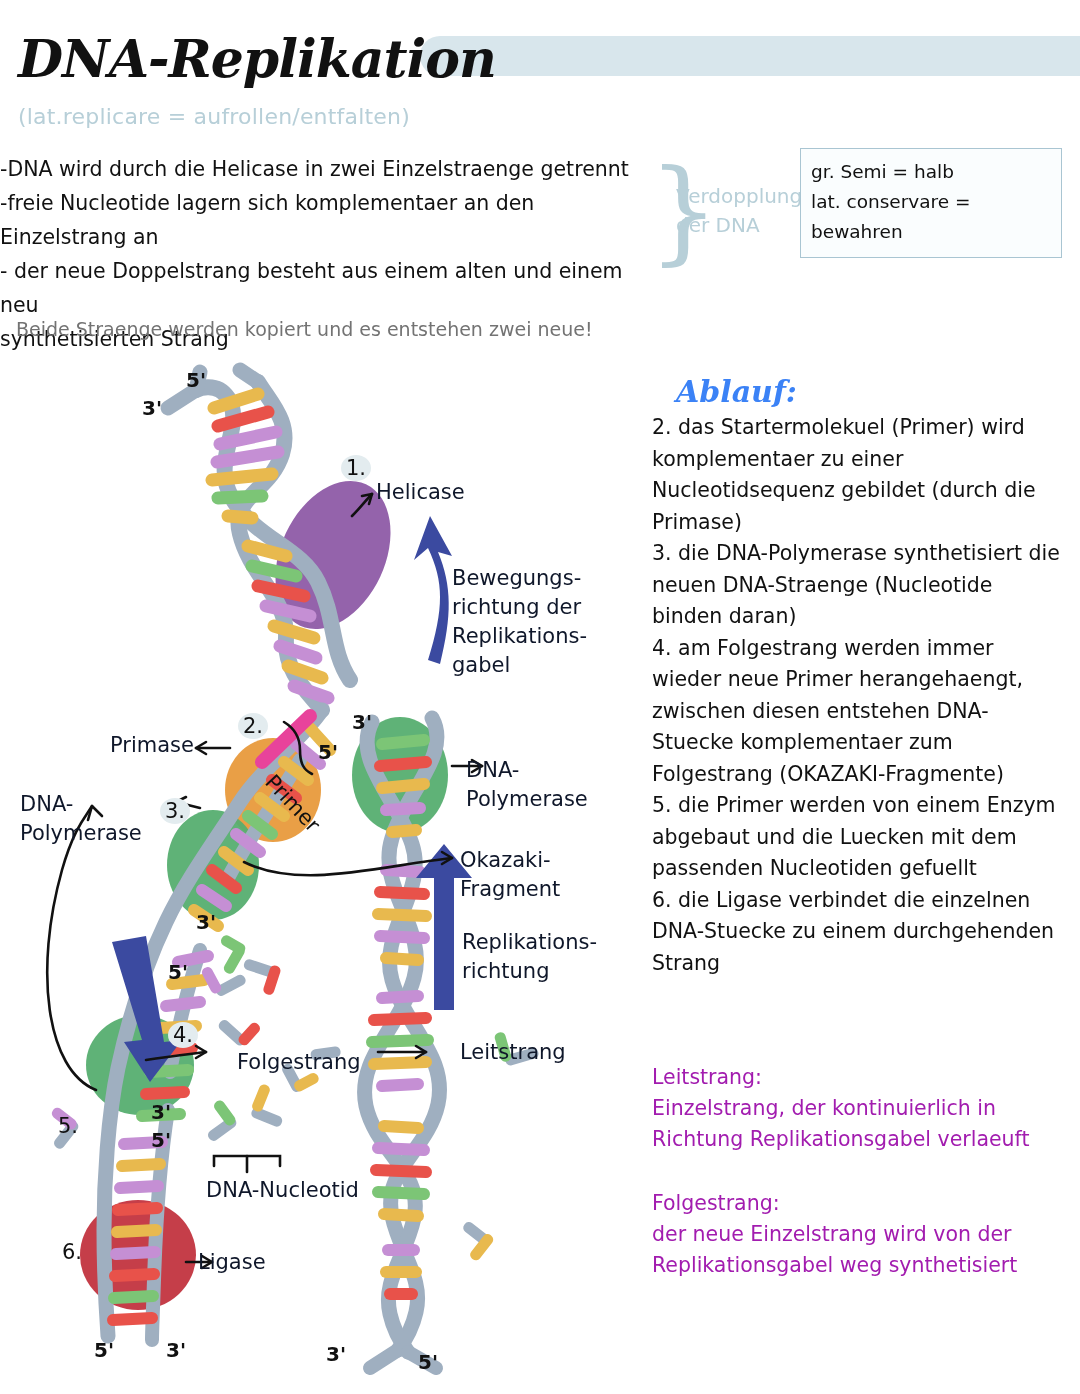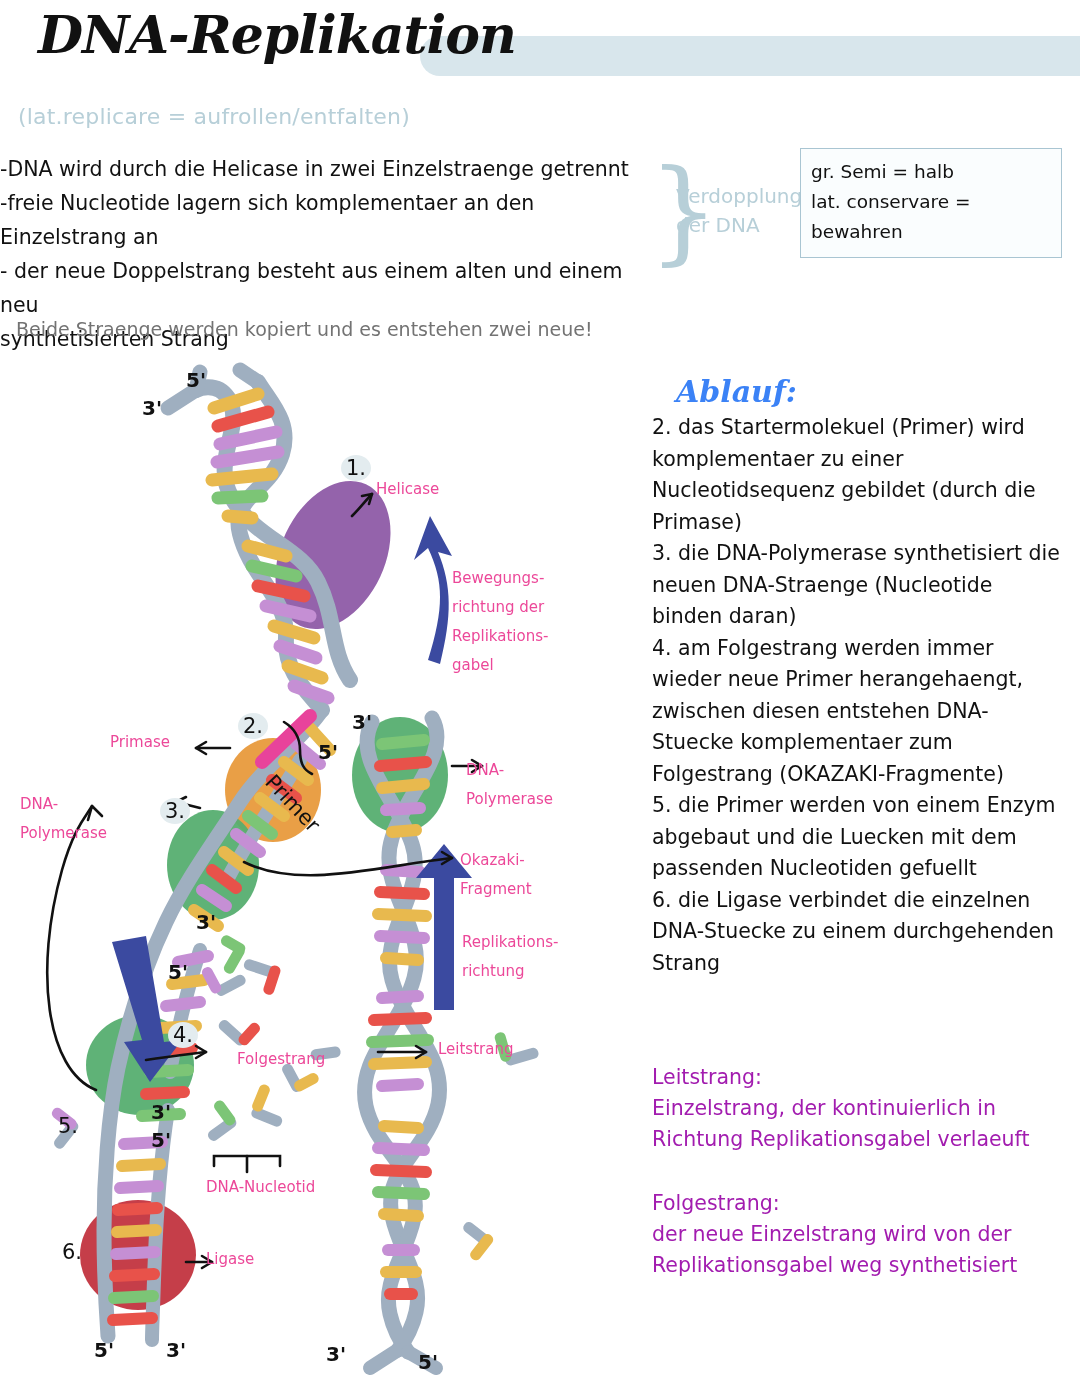--- a/index.html
+++ b/index.html
@@ -9,26 +9,25 @@
     color:#111;
   }
   .abs{position:absolute;}
 
   
   #header-bar{
     left:420px;top:36px;width:660px;height:40px;
     background:#d8e6ec;border-radius:20px 0 0 20px;
   }
   #page-title{
-    left:18px;top:4px;width:420px;
+    left:18px;top:28px;width:420px;
     font-family:"DejaVu Serif","Liberation Serif",serif;
     font-style:italic;font-weight:700;
     font-size:52px;letter-spacing:-1px;color:#111;
     white-space:nowrap;
-    margin-left:20px;
   }
   #subtitle{
     left:18px;top:104px;font-size:22px;color:#b7cfd8;
     letter-spacing:.2px;
   }
 
   
   #intro-list{
     left:0;top:152px;width:640px;
     font-size:20.5px;line-height:34px;color:#111;
@@ -75,21 +74,21 @@
     left:652px;width:420px;font-size:20.5px;line-height:31px;color:#a21caf;
   }
   #leitstrang-def{top:1062px;}
   #folgestrang-def{top:1188px;}
 
   
   #diagram{left:0px;top:350px;width:640px;height:1044px;}
   #diagram svg{display:block;}
 
   .lbl{
-    position:absolute;font-size:15px;color:#ec4899;white-space:nowrap;
+    position:absolute;font-size:21px;color:#0f172a;white-space:nowrap;
     font-family:"DejaVu Sans","Liberation Sans",sans-serif;
   }
   .lbl.two{line-height:29px;white-space:pre;}
   .prime{
     position:absolute;font-weight:700;font-size:20px;color:#111;
   }
   .stepnum{
     position:absolute;font-size:21px;color:#111;
   }
   .stepnum.shade{
@@ -402,29 +401,29 @@
 <span class="lbl two" style="left:460px;top:496px;">Okazaki-
 Fragment</span>
 <span class="lbl two" style="left:462px;top:578px;">Replikations-
 richtung</span>
 
 <span class="prime" style="left:196px;top:560px;">3'</span>
 <span class="prime" style="left:168px;top:610px;">5'</span>
 
 <span class="stepnum shade" style="left:168px;top:672px;">4.</span>
 <span class="lbl" style="left:190px;top:700px;margin-left:47px;">Folgestrang</span>
-<span class="lbl" style="left:438px;top:690px;text-align:right;">Leitstrang</span>
+<span class="lbl" style="left:460px;top:690px;text-align:right;">Leitstrang</span>
 
 <span class="stepnum" style="left:58px;top:764px;">5.</span>
 <span class="prime" style="left:151px;top:750px;">3'</span>
 <span class="prime" style="left:151px;top:778px;">5'</span>
 
 <span class="lbl" style="left:206px;top:828px;">DNA-Nucleotid</span>
 
 <span class="stepnum" style="left:62px;top:890px;">6.</span>
-<span class="lbl" style="left:206px;top:900px;">Ligase</span>
+<span class="lbl" style="left:198px;top:900px;">Ligase</span>
 
 <span class="prime" style="left:94px;top:988px;">5'</span>
 <span class="prime" style="left:166px;top:988px;">3'</span>
 <span class="prime" style="left:326px;top:992px;">3'</span>
 <span class="prime" style="left:418px;top:1000px;">5'</span>
 
 </div>
 
 </body></html>

